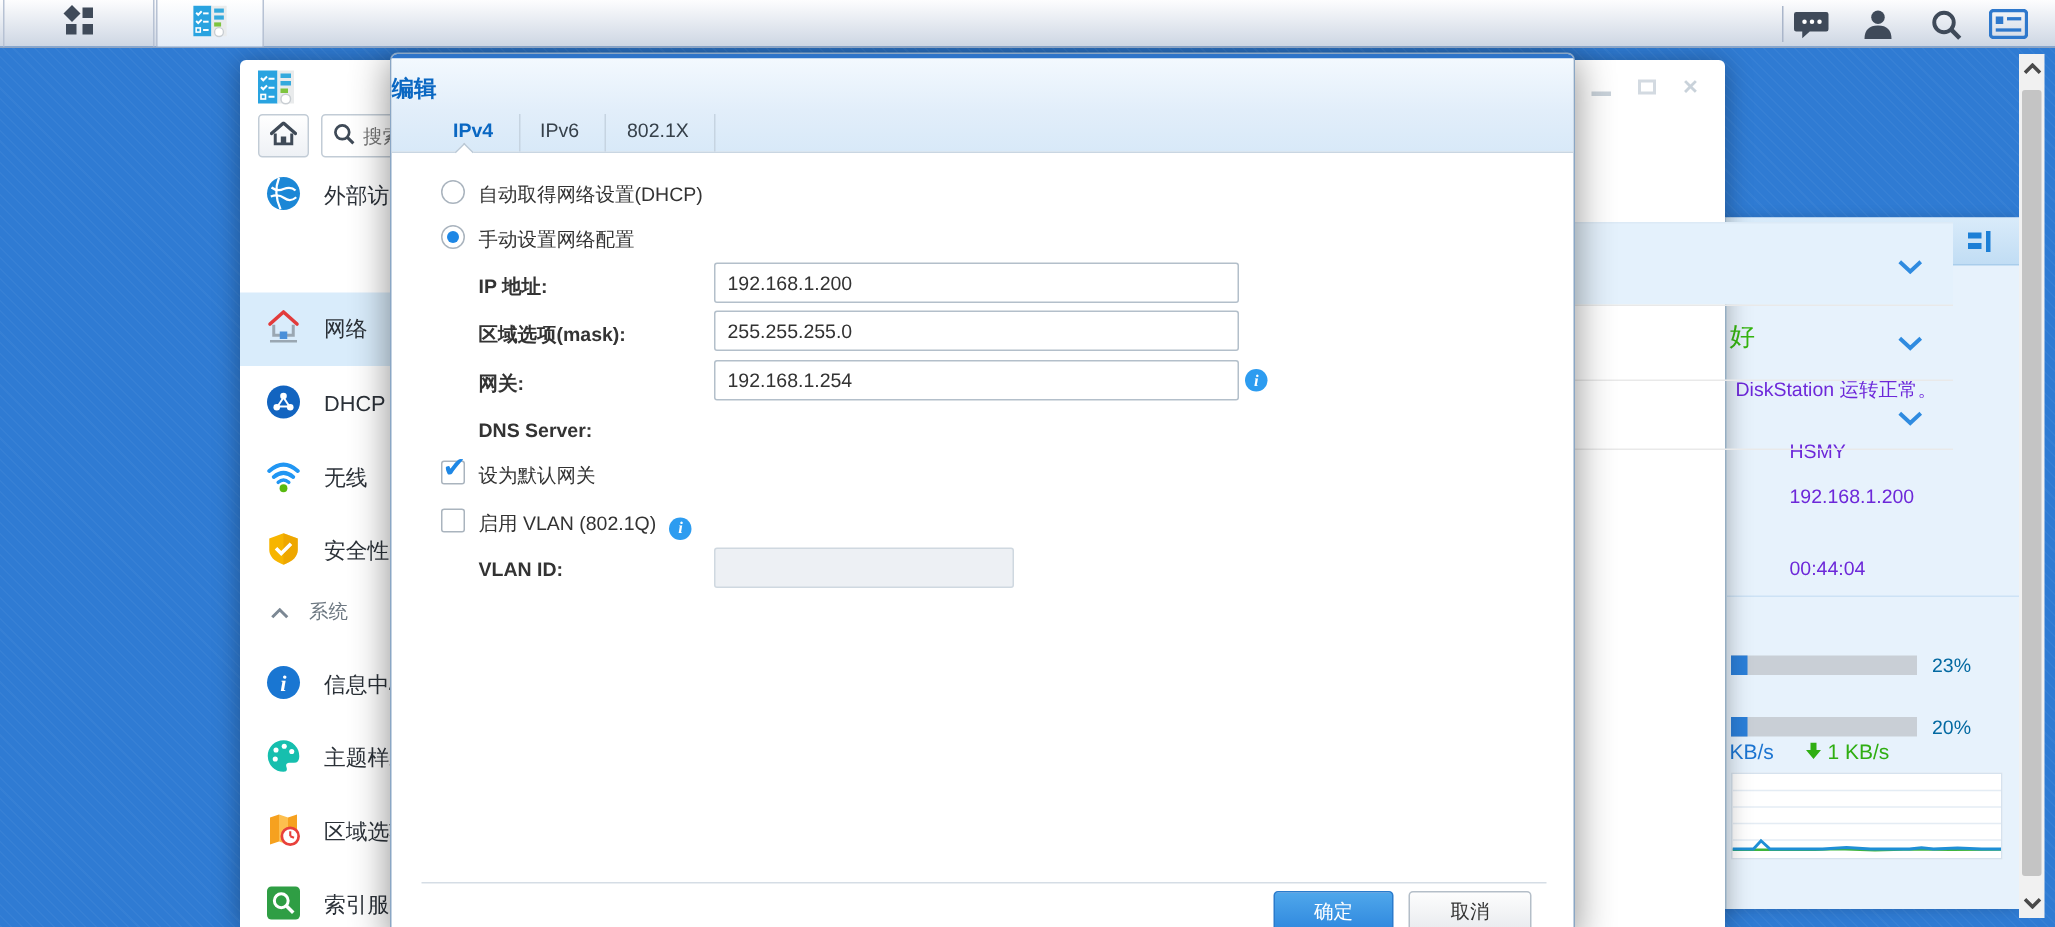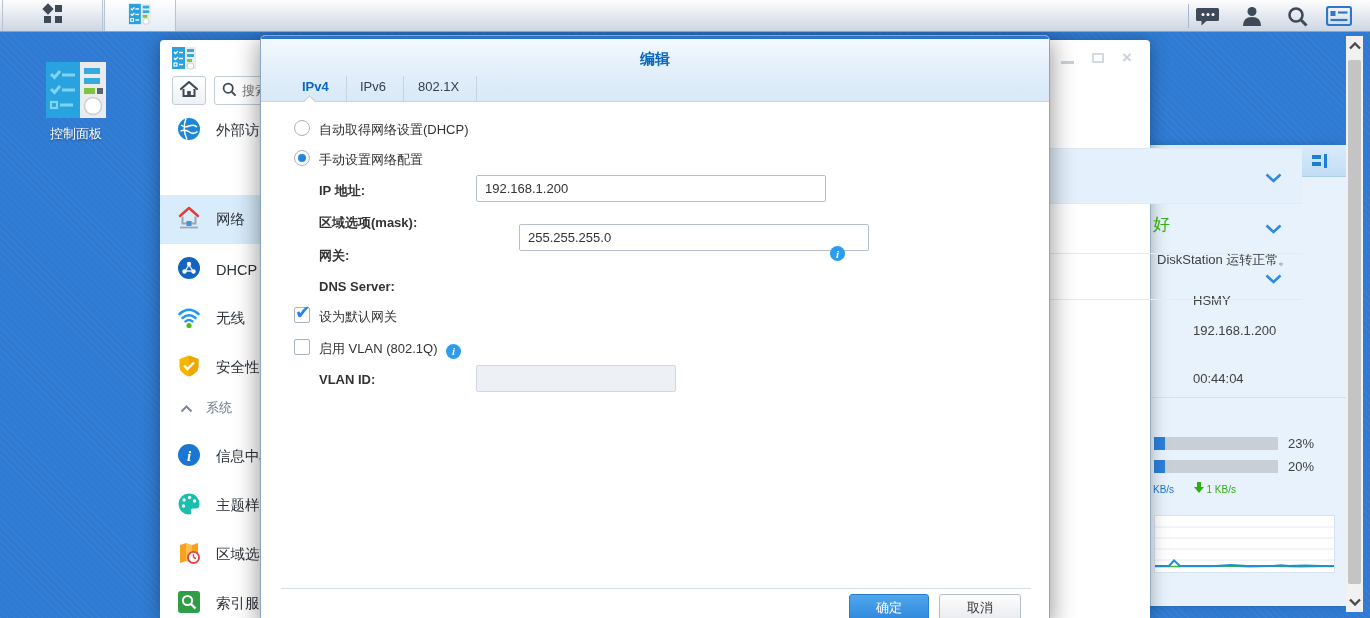--- a/index.html
+++ b/index.html
@@ -46,39 +46,39 @@
 
   .content-row { position:absolute; left:270px; width:872px; border-top:1px solid #e9e9e9; }
   .row-chevron { position:absolute; right:20px; }
 
   
   #widget-panel { left:1150px; top:145px; width:196px; height:461px; background:#e7f2fc;
     border-left:1px solid #b5d2ea; box-shadow:-2px 0 8px rgba(0,0,0,.18); z-index:5; }
   #widget-header { position:absolute; left:0; top:0; width:100%; height:32px;
     background:linear-gradient(#d9ebfa,#c1ddf4); border-bottom:1px solid #a9cdeb; }
   .wh-icon { position:absolute; top:9px; }
-  .health-text { position:absolute; font-size:13px; color:#404040; }
+  .health-text { position:absolute; font-size:13px; color:#6d28d9; }
   .bar-track { position:absolute; left:3px; width:124px; height:13px; background:#c9cfd6; }
   .bar-fill { height:13px; background:#2b7fd9; }
-  .bar-label { position:absolute; left:134px; top:-1px; font-size:13px; color:#404040; }
+  .bar-label { position:absolute; left:134px; top:-1px; font-size:13px; color:#0369a1; }
   .speed-blue { color:#1b74d1; } .speed-green { color:#2fae12; }
   #traffic-chart { position:absolute; left:3px; top:370px; width:181px; height:58px; background:#fff; border:1px solid #d6e2ee; }
 
   
   #page-scrollbar { left:1346px; top:36px; width:17px; height:576px; background:#f1f1f1; z-index:30; }
   #page-scrollbar .thumb { position:absolute; left:2px; top:24px; width:13px; height:524px; background:#c4c4c4; border-radius:2px; }
   .sb-arrow { position:absolute; left:0; width:17px; height:20px; display:flex; align-items:center; justify-content:center; }
 
   
   #dialog { left:260px; top:35px; width:790px; height:590px; background:#fff;
     border:1px solid #8aa6c4; border-radius:5px 5px 0 0; box-shadow:0 4px 26px rgba(0,0,0,.45); z-index:20; overflow:hidden; }
   #dialog-accent { position:absolute; left:0; top:0; width:100%; height:3px; background:#2e74c9; border-radius:4px 4px 0 0; }
   #dialog-header { position:absolute; left:0; top:3px; width:100%; height:63px;
     background:linear-gradient(#f3f9fe 0%, #e2eefa 55%, #d8e9f8 100%); border-bottom:1px solid #c9d6e2; }
-  #dialog-title { position:absolute; top:11px; width:100%; text-align:center; font-size:15px; font-weight:bold; color:#0a67c2; }
+  #dialog-title { position:absolute; top:11px; width:100%; text-align:left; font-size:15px; font-weight:bold; color:#0a67c2; }
   .tab { position:absolute; top:40px; height:25px; line-height:22px; padding:0 17px; font-size:13px; color:#36404a; border-right:1px solid #c6d4e1; }
   .tab.active { color:#0a67c2; font-weight:bold; }
   #tab-notch { position:absolute; top:61px; width:9px; height:9px; background:#fff;
     border-top:1px solid #b9c8d6; border-left:1px solid #b9c8d6; transform:rotate(45deg); }
   .radio { position:absolute; left:33px; width:16px; height:16px; border:1px solid #aab4be; border-radius:50%; background:#fff; }
   .radio.checked::after { content:""; position:absolute; left:3px; top:3px; width:8px; height:8px; border-radius:50%; background:#1e87e5; }
   .rlabel { position:absolute; left:58px; font-size:13px; color:#333; }
   .flabel { position:absolute; left:58px; font-size:13px; color:#333;font-weight:bold; }
   .finput { position:absolute; left:215px; width:350px; height:27px; border:1px solid #b3bfca; border-radius:2px;
     font-size:13px; color:#333; padding:0 8px; font-family:inherit; outline:none; background:#fff; }
@@ -126,25 +126,25 @@
     <div class="health-text" style="left:42px; top:148px;">HSMY</div>
     <div class="health-text" style="left:42px; top:178px;">192.168.1.200</div>
     <div class="health-text" style="left:42px; top:208px;margin-top:18px;">00:44:04</div>
 
     <div class="abs" style="left:0; top:252px; width:196px; border-top:1px solid #cde2f5;"></div>
 
     <div class="bar-track" style="top:292px;">
       <div class="bar-fill" style="width:11px;"></div>
       <div class="bar-label">23%</div>
     </div>
-    <div class="bar-track" style="top:315px;">
+    <div class="bar-track" style="top:333px;">
       <div class="bar-fill" style="width:11px;"></div>
       <div class="bar-label">20%</div>
     </div>
-    <div class="abs" style="left:2px; top:337px; font-size:10px;">
+    <div class="abs" style="left:2px; top:348px; font-size:14px;">
       <span class="speed-blue">KB/s</span>
       <span style="display:inline-block; width:14px;"></span>
       <span><svg width="10" height="11" viewBox="0 0 10 11">
             <path d="M3 0 h4 v5 h3 l-5 6 -5-6 h3 z" fill="#2fae12"></path>
           </svg></span>
       <span class="speed-green">1 KB/s</span>
     </div>
     <div id="traffic-chart">
       <svg width="179" height="56" viewBox="0 0 179 56">
         <g stroke="#e4ecf4" stroke-width="1">
@@ -362,22 +362,23 @@
     <div id="tab-notch" style="left:44px;"></div>
 
     <div class="radio" style="top:84px;"></div>
     <div class="rlabel" style="top:85px;">自动取得网络设置(DHCP)</div>
     <div class="radio checked" style="top:114px;"></div>
     <div class="rlabel" style="top:115px;">手动设置网络配置</div>
 
     <div class="flabel" style="top:146px;">IP 地址:</div>
     <input class="finput" style="top: 139px;" value="192.168.1.200">
     <div class="flabel" style="top:178px;">区域选项(mask):</div>
-    <input class="finput" style="top: 188px; margin-left: 43px;" value="255.255.255.0">
+    <input class="finput" style="top: 171px;" value="255.255.255.0">
     <div class="flabel" style="top:211px;">网关:</div>
+    <input class="finput" style="top: 204px;" value="192.168.1.254">
     <span class="info-badge abs" style="left:569px; top:210px;">i</span>
     <div class="flabel" style="top:243px;">DNS Server:</div>
 
     <div class="checkbox checked" style="top:271px;">
         <span class="mark">✔</span>
       </div>
     <div class="rlabel" style="top:272px;">设为默认网关</div>
     <div class="checkbox" style="top:303px;"></div>
     <div class="rlabel" style="top:304px;">
       <span>启用 VLAN (802.1Q)</span>
@@ -385,42 +386,20 @@
     </div>
 
     <div class="flabel" style="top:336px;">VLAN ID:</div>
     <input class="finput disabled" disabled="" style="top: 329px; width: 200px;" value="">
 
     <div id="dialog-footer-line"></div>
     <div class="dlg-btn" id="ok-btn">确定</div>
     <div class="dlg-btn" id="cancel-btn">取消</div>
   </div>
 
-  <div id="desktop-icon" class="abs">
-    <span>
-      <svg width="64" height="56" viewBox="0 0 64 56">
-          <rect x="2" y="0" width="34" height="56" fill="#29a3e0"></rect>
-          <rect x="36" y="0" width="26" height="56" fill="#e9ebec"></rect>
-          <g stroke="#7fd4f2" stroke-width="3" fill="none">
-            <path d="M7 12 l3.5 3.5 L16 9"></path>
-            <line x1="18" y1="13" x2="31" y2="13"></line>
-            <path d="M7 27 l3.5 3.5 L16 24"></path>
-            <line x1="18" y1="28" x2="31" y2="28"></line>
-            <rect x="7" y="40" width="6" height="6" stroke-width="2.2"></rect>
-            <line x1="16" y1="43" x2="29" y2="43"></line>
-          </g>
-          <rect x="40" y="6" width="16" height="6" fill="#35aadd"></rect>
-          <rect x="40" y="16" width="16" height="6" fill="#35aadd"></rect>
-          <rect x="40" y="26" width="11" height="6" fill="#7ec43f"></rect>
-          <rect x="53" y="26" width="6" height="6" fill="#5b6570"></rect>
-          <circle cx="49" cy="44" r="8.5" fill="#fff" stroke="#c9ced3" stroke-width="1.5"></circle>
-        </svg>
-    </span>
-    <div class="dlabel">控制面板</div>
-  </div>
 
   <div id="page-scrollbar" class="abs">
     <div class="sb-arrow" style="top:0;">
       <svg width="12" height="8" viewBox="0 0 12 8">
           <polyline points="1,6.5 6,1.5 11,6.5" fill="none" stroke="#4a4a4a" stroke-width="2.4"></polyline>
         </svg>
     </div>
     <div class="thumb"></div>
     <div class="sb-arrow" style="bottom:0;">
       <svg width="12" height="8" viewBox="0 0 12 8">

